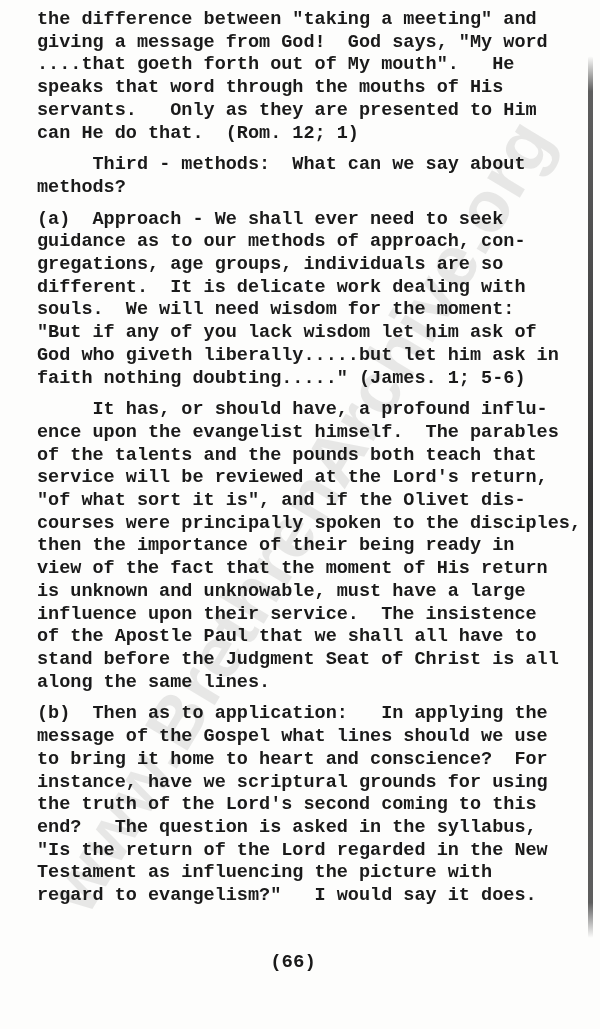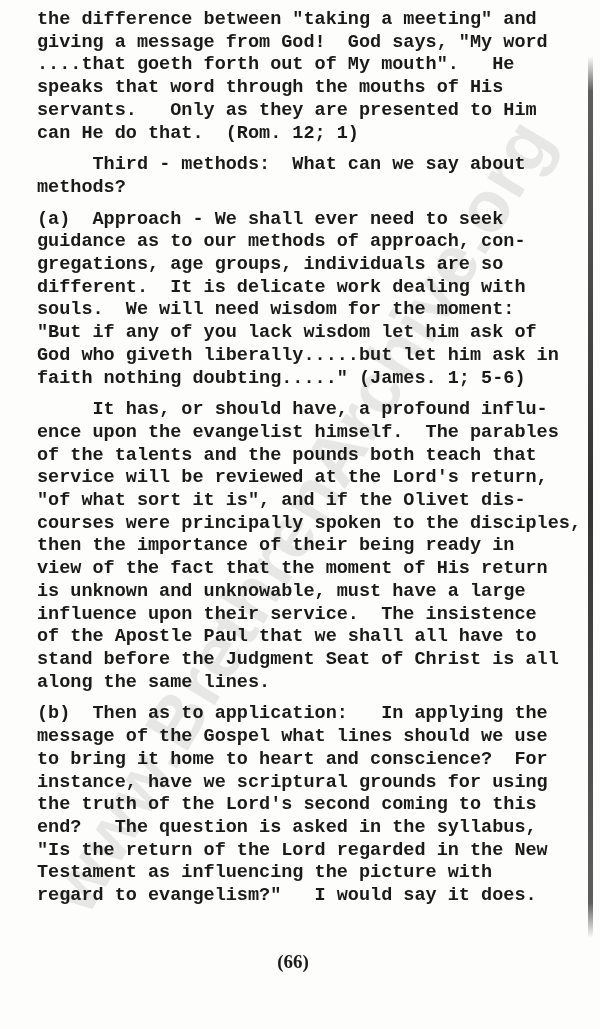--- a/index.html
+++ b/index.html
@@ -46,21 +46,21 @@
     margin: 0 0 9px 0;
     white-space: pre-wrap;
   }
   .page-number {
     position: absolute;
     left: 0;
     right: 14px;
     top: 951px;
     z-index: 1;
     text-align: center;
-    font-family: Liberation Serif, serif;
+    font-family: Liberation Mono, monospace;
     font-weight: 700;
     font-size: 19px;
     color: #1a1a1a;
   }
   
   .scan-edge-line {
     position: absolute;
     left: 588px;
     top: 56px;
     width: 5px;

